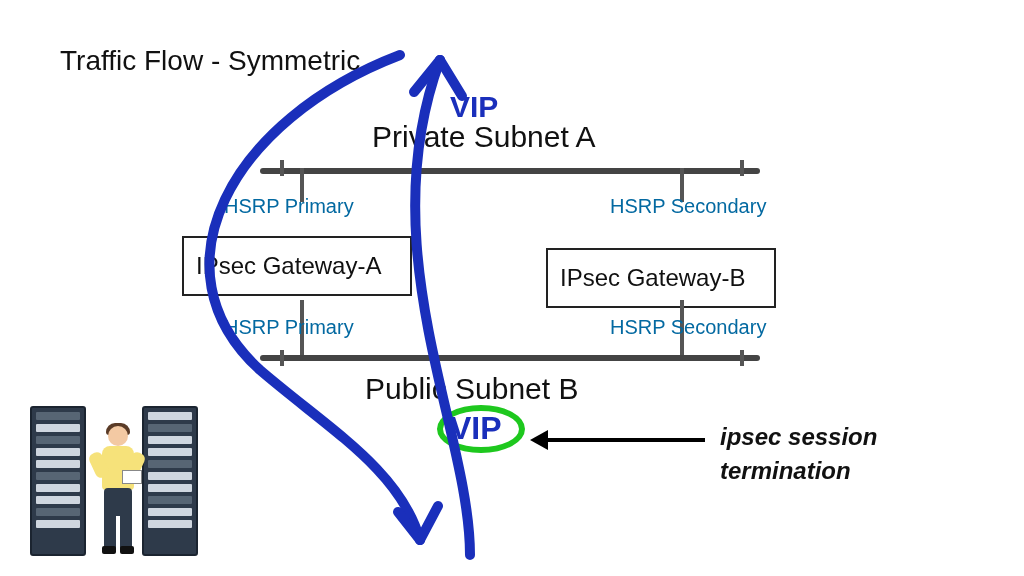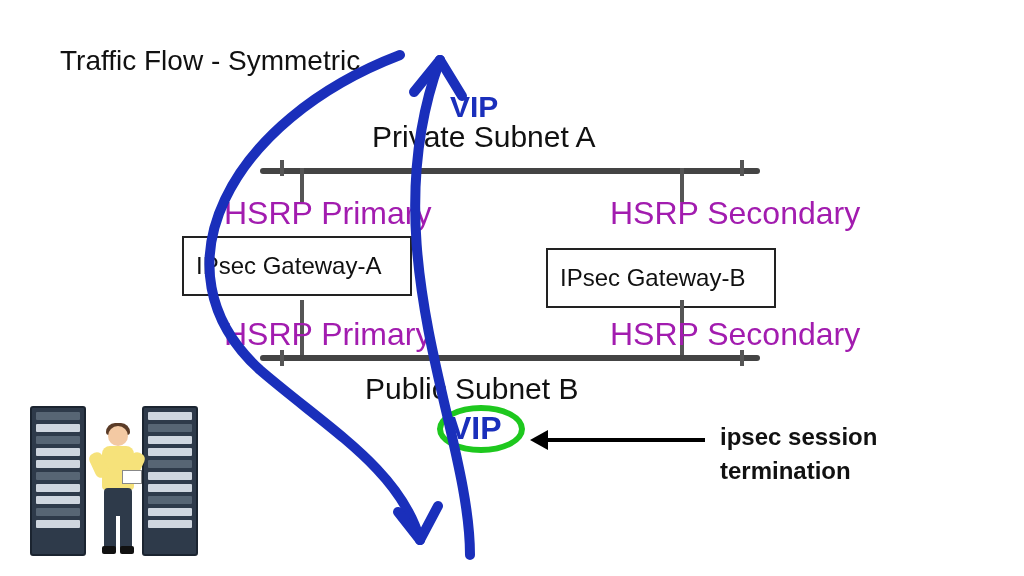--- a/index.html
+++ b/index.html
@@ -78,22 +78,22 @@
   
   .tick-tl { top: 160px; left: 280px; height: 16px; }
   .tick-tr { top: 160px; left: 740px; height: 16px; }
   
   .stub-bl { top: 300px; left: 300px; height: 56px; }
   .stub-br { top: 300px; left: 680px; height: 56px; }
   .tick-bl { top: 350px; left: 280px; height: 16px; }
   .tick-br { top: 350px; left: 740px; height: 16px; }
   .hsrp {
     position: absolute;
-    font-size: 32px;
-    color: #a21caf;
+    font-size: 20px;
+    color: #0369a1;
   }
   .hsrp-ul { top: 195px; left: 224px; }
   .hsrp-ur { top: 195px; left: 610px; }
   .hsrp-ll { top: 316px; left: 224px; }
   .hsrp-lr { top: 316px; left: 610px; }
   .gw-box {
     position: absolute;
     border: 2px solid #222;
     background: #fff;
     font-size: 24px;
@@ -101,20 +101,21 @@
     padding: 14px 12px;
     box-sizing: border-box;
   }
   .gw-a { top: 236px; left: 182px; width: 230px; }
   .gw-b { top: 248px; left: 546px; width: 230px; }
   .annot {
     position: absolute;
     top: 420px;
     left: 720px;
     font-size: 24px;
+    font-style: italic;
     font-weight: bold;
     color: #111;
     line-height: 1.4;
   }
   
   .annot-arrow-line {
     position: absolute;
     top: 438px;
     left: 545px;
     width: 160px;

